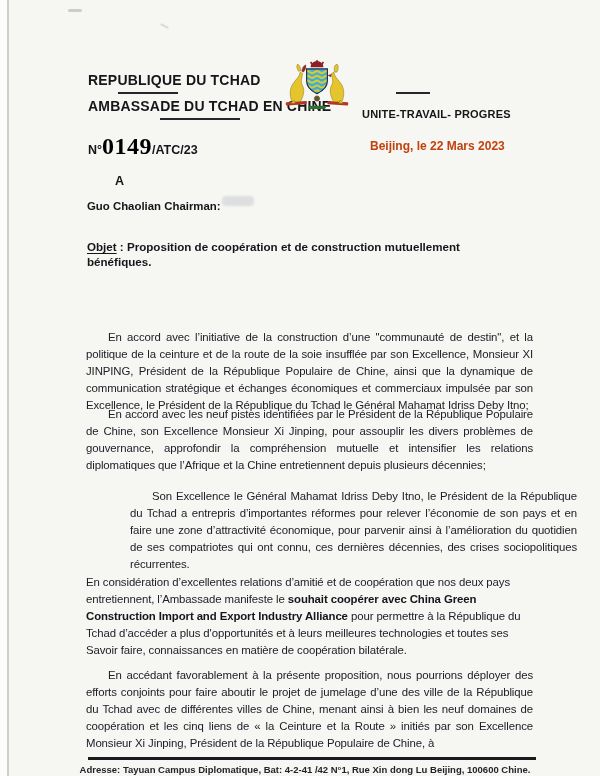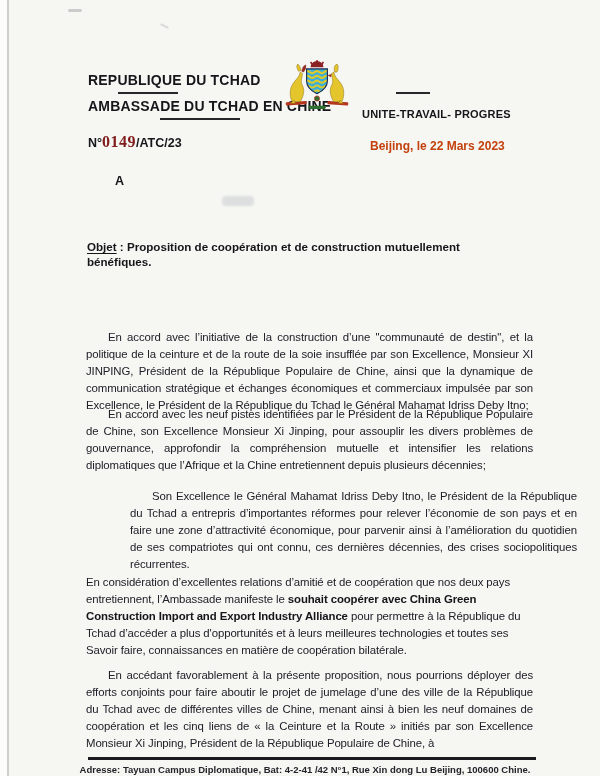--- a/index.html
+++ b/index.html
@@ -16,21 +16,21 @@
 
   
   .org-line{position:absolute;font-size:14px;font-weight:700;color:#15151a;letter-spacing:.2px;white-space:nowrap;}
   .hrule{position:absolute;height:2px;background:#26262b;}
   .motto{position:absolute;font-size:11px;font-weight:700;color:#15151a;letter-spacing:.2px;white-space:nowrap;}
   .emblem{position:absolute;left:281px;top:59px;width:72px;height:55px;}
 
   
   .ref-line{position:absolute;left:88px;top:133px;display:flex;align-items:baseline;white-space:nowrap;}
   .ref-prefix,.ref-suffix{font-size:12.5px;font-weight:700;color:#15151a;}
-  .ref-number{font-family:"Liberation Serif","DejaVu Serif",serif;font-size:16px;font-weight:700;color:#7f1d1d;letter-spacing:.5px;}
+  .ref-number{font-family:"Liberation Serif","DejaVu Serif",serif;font-size:24px;font-weight:700;color:#000000;letter-spacing:.5px;}
   .date-line{position:absolute;left:370px;top:139px;font-size:12px;font-weight:700;color:#c2410c;white-space:nowrap;}
 
   
   .salutation{position:absolute;left:115px;top:174px;font-size:12.5px;font-weight:700;color:#15151a;}
   .recipient{position:absolute;left:87px;top:199px;font-size:11.4px;font-weight:700;color:#15151a;line-height:14.5px;}
 
   
   .subject{position:absolute;left:87px;top:240px;width:436px;font-size:11.6px;font-weight:700;color:#15151a;line-height:14.5px;}
   .subject .label{text-decoration:underline;text-underline-offset:2px;}
 
@@ -109,20 +109,21 @@
 
 <div class="ref-line">
   <span class="ref-prefix">N°</span>
     <span class="ref-number">0149</span>
     <span class="ref-suffix">/ATC/23</span>
 </div>
 <div class="date-line">Beijing, le 22 Mars 2023</div>
 
 <div class="salutation">A</div>
 <div class="recipient">
+  <div>Guo Chaolian Chairman:</div>
 </div>
 
 <div class="subject">
   <span class="label">Objet</span><span> : </span><span>Proposition de coopération et de construction mutuellement bénéfiques.</span>
 </div>
 
 <div class="para just p1">En accord avec l’initiative de la construction d’une "communauté de destin", et la politique de la ceinture et de la route de la soie insufflée par son Excellence, Monsieur XI JINPING, Président de la République Populaire de Chine, ainsi que la dynamique de communication stratégique et échanges économiques et commerciaux impulsée par son Excellence, le Président de la République du Tchad le Général Mahamat Idriss Deby Itno;</div>
 <div class="para just p2">En accord avec les neuf pistes identifiées par le Président de la République Populaire de Chine, son Excellence Monsieur Xi Jinping, pour assouplir les divers problèmes de gouvernance, approfondir la compréhension mutuelle et intensifier les relations diplomatiques que l’Afrique et la Chine entretiennent depuis plusieurs décennies;</div>
 <div class="para just p3">Son Excellence le Général Mahamat Idriss Deby Itno, le Président de la République du Tchad a entrepris d’importantes réformes pour relever l’économie de son pays et en faire une zone d’attractivité économique, pour parvenir ainsi à l’amélioration du quotidien de ses compatriotes qui ont connu, ces dernières décennies, des crises sociopolitiques récurrentes.</div>
 <div class="para p4"><span>En considération d’excellentes relations d’amitié et de coopération que nos deux pays entretiennent, l’Ambassade manifeste le </span><span style="font-weight: 700; color: rgb(21, 21, 26);">souhait coopérer avec  China Green Construction Import and Export Industry Alliance</span><span> pour permettre à la République du Tchad d’accéder a plus d'opportunités et à leurs meilleures technologies et toutes ses Savoir faire, connaissances en matière de coopération bilatérale.</span></div>

